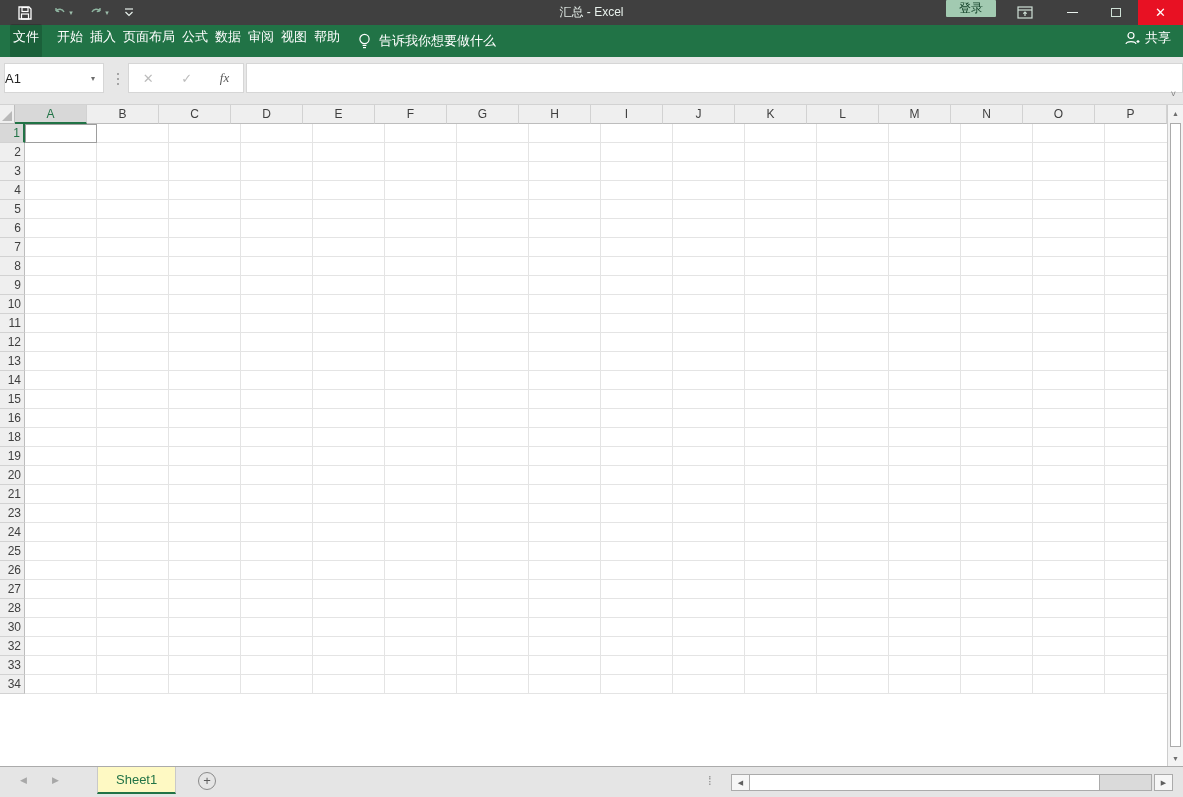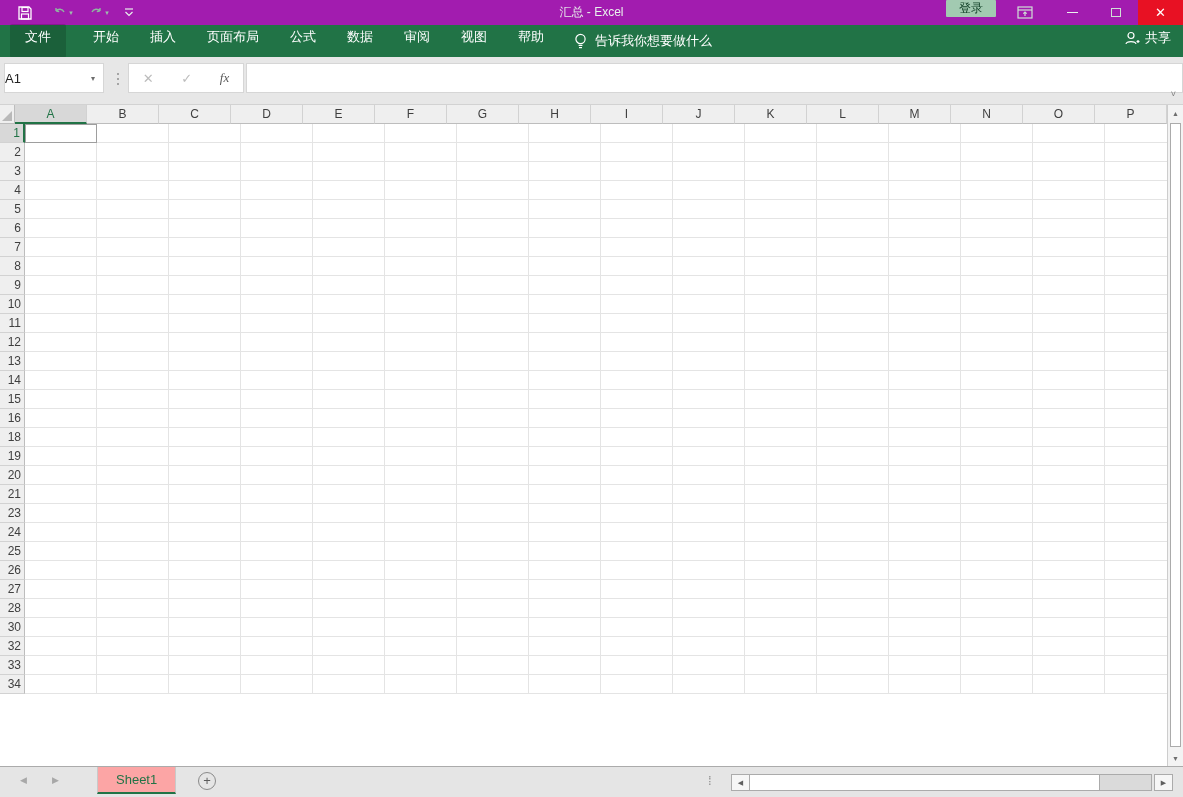--- a/index.html
+++ b/index.html
@@ -2,21 +2,21 @@
 <html><head>
 <meta charset="utf-8">
 <style>
   * { margin:0; padding:0; box-sizing:border-box; }
   html,body { width:1183px; height:797px; overflow:hidden;
     font-family:"Liberation Sans","DejaVu Sans",sans-serif; background:#e7e7e7; }
   #app { position:relative; width:1183px; height:797px; }
 
   
   #titlebar { position:absolute; left:0; top:0; width:1183px; height:25px;
-    background:#a21caf; color:#fff; }
+    background:#404040; color:#fff; }
   .qat { position:absolute; top:0; height:25px; display:flex; align-items:center; justify-content:center; cursor:pointer; }
   #save-btn { left:10px; width:30px; }
   #undo-btn { left:46px; width:34px; }
   #redo-btn { left:82px; width:34px; }
   #qat-more { left:118px; width:22px; }
   .dim-arrow { font-size:7px; color:#9dbfac; margin-left:2px; }
   #title-text { position:absolute; left:0; right:0; top:0; height:25px;
     text-align:center; line-height:25px; font-size:12px; color:#e8f1ec; pointer-events:none; }
   #signin-btn { position:absolute; right:187px; top:0; width:50px; height:17px;
     background:#a2cab1; color:#14432a; font-size:12px; text-align:center; line-height:17px;
@@ -25,21 +25,21 @@
   #ribbon-opts-btn { right:142px; width:32px; }
   #min-btn { right:89px; width:44px; }
   #max-btn { right:45px; width:44px; }
   #close-btn { right:0; width:45px; background:#e81123; color:#fff; font-size:13px; }
   #min-glyph { width:11px; height:1px; background:#eaf2ee; }
   #max-glyph { width:10px; height:9px; border:1px solid #cfe0d6; }
 
   
   #tabrow { position:absolute; left:0; top:25px; width:1183px; height:32px;
     background:#217346; display:flex; align-items:center; }
-  .rtab { color:#fff; font-size:13px; padding:0 15px; height:34px; line-height:26px;
+  .rtab { color:#fff; font-size:13px; padding:0 3px; height:34px; line-height:26px;
     margin-right:1px; cursor:pointer; white-space:nowrap; }
   .rtab.file { background:rgba(0,0,0,0.16); border-radius:2px; margin-left:10px; margin-right:12px; }
   #tellme { display:flex; align-items:center; margin-left:14px; color:#fff; font-size:13px; cursor:pointer; }
   #tellme svg { margin-right:8px; }
   #share-btn { position:absolute; right:12px; top:0; height:25px; display:flex;
     align-items:center; color:#ffffff; font-size:13px; cursor:pointer; }
   #share-btn svg { margin-right:5px; }
 
   
   #formularow { position:absolute; left:0; top:57px; width:1183px; height:48px;
@@ -91,21 +91,21 @@
   #vs-down { bottom:0; }
   #vs-thumb { position:absolute; left:2px; right:2px; top:18px; height:624px;
     background:#fff; border:1px solid #ababab; cursor:grab; }
 
   
   #tabbar { position:absolute; left:0; top:766px; width:1183px; height:31px;
     background:#e5e5e5; border-top:1px solid #ababab; }
   #nav-prev,#nav-next { position:absolute; top:8px; font-size:9px; color:#a8a8a8; cursor:pointer; }
   #nav-prev { left:20px; } #nav-next { left:52px; }
   #sheet-tabs { position:absolute; left:97px; top:0; height:27px; display:flex; }
-  .stab { height:27px; padding:0 18px; background:#fca5a5; border-left:1px solid #c9c9c9;
+  .stab { height:27px; padding:0 18px; background:#fef9c3; border-left:1px solid #c9c9c9;
     border-right:1px solid #c9c9c9; border-bottom:2px solid #217346; color:#217346;
     font-size:13px; display:flex; align-items:center; cursor:pointer; }
   #add-sheet { position:absolute; left:198px; top:5px; width:18px; height:18px;
     border:1px solid #8a8a8a; border-radius:50%; color:#5a5a5a; font-size:13px; line-height:16px;
     text-align:center; cursor:pointer; }
   #tb-dots { position:absolute; left:708px; top:6px; color:#909090; font-size:13px; cursor:col-resize; }
   #hs-left { position:absolute; left:731px; top:7px; width:19px; height:17px;
     background:#f6f6f6; border:1px solid #ababab; display:flex; align-items:center;
     justify-content:center; font-size:7px; color:#5f5f5f; cursor:pointer; }
   #hs-track { position:absolute; left:749px; top:7px; width:403px; height:17px;

